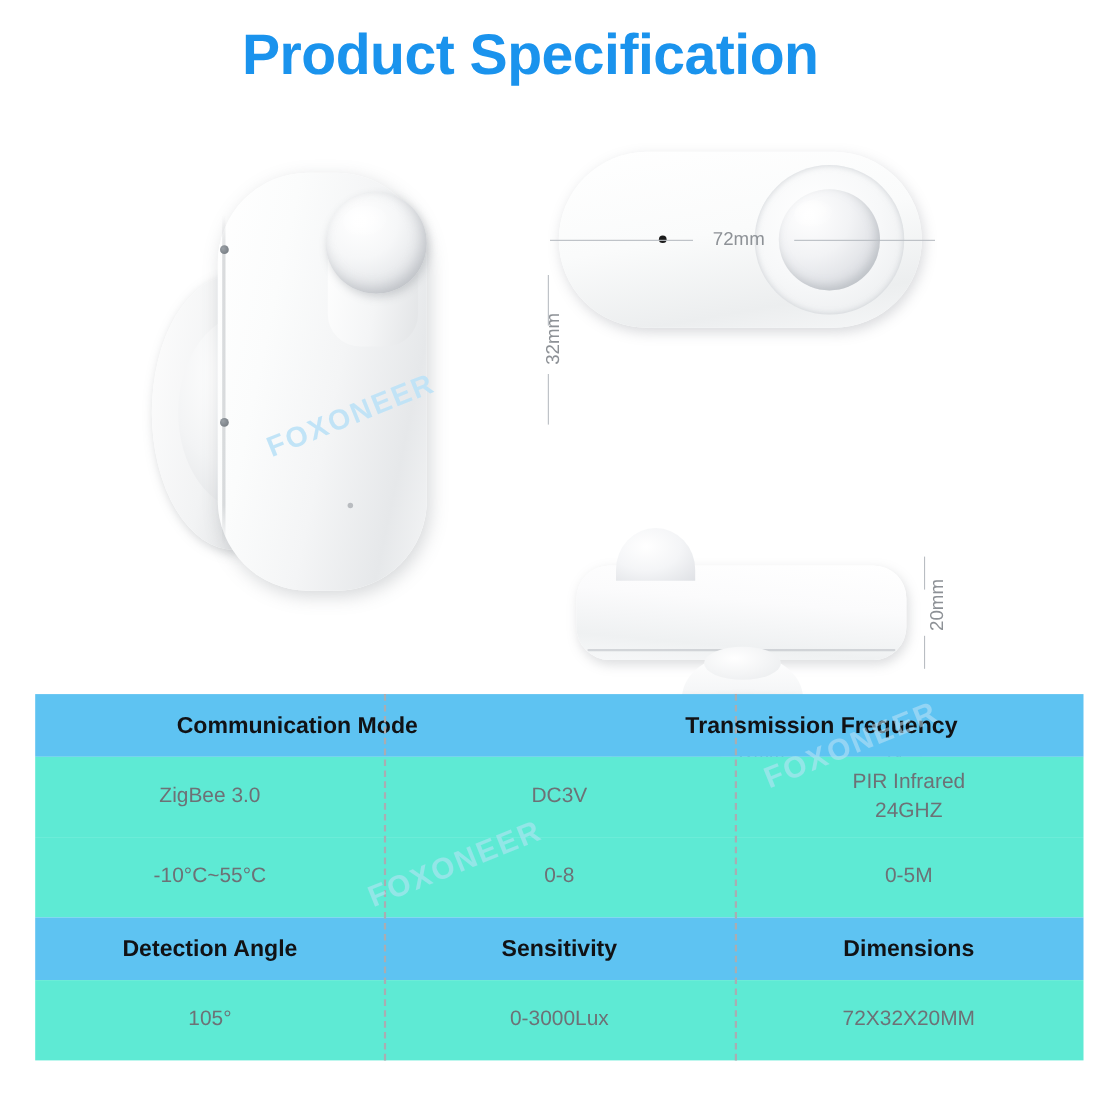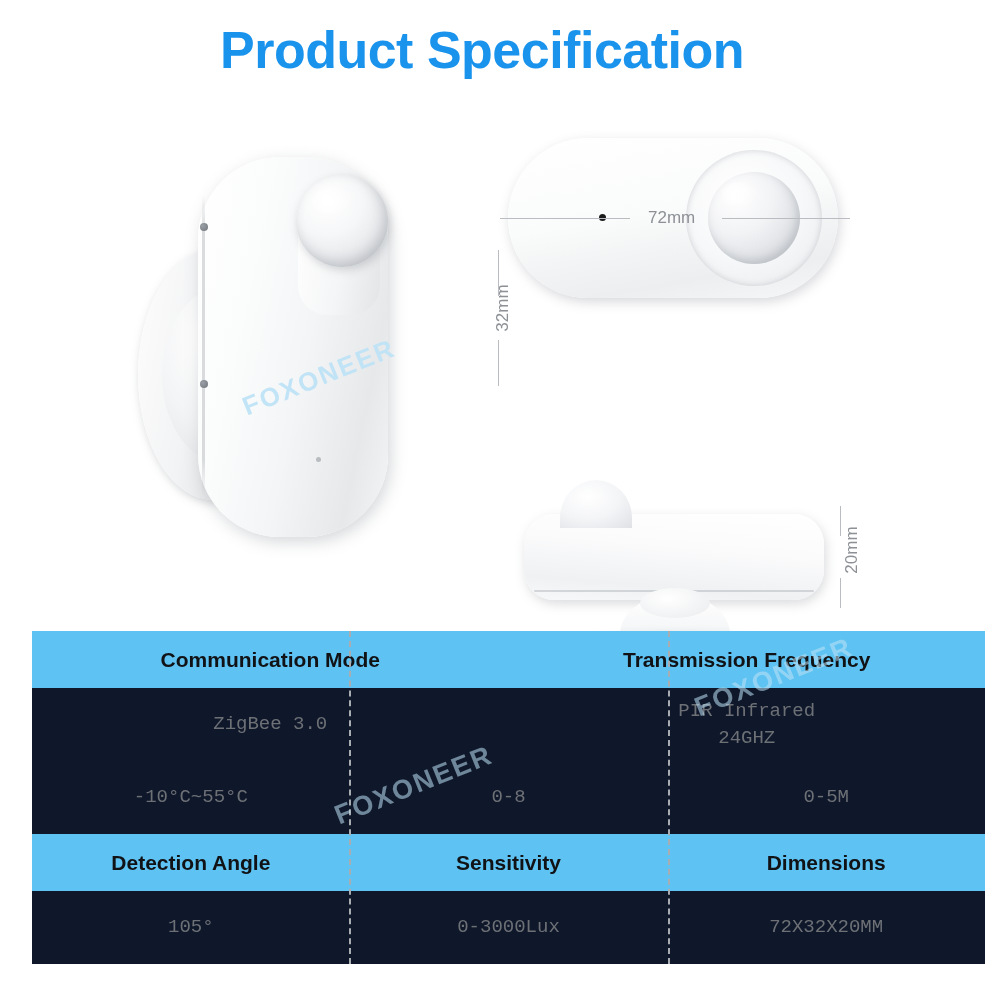--- a/index.html
+++ b/index.html
@@ -287,21 +287,21 @@
     display: flex;
     width: 100%;
   }
   .spec-row.head { background: #5ec3f2; }
   .spec-row.head .cell {
     height: 57px;
     font-weight: bold;
     font-size: 21px;
     color: #111215;
   }
-  .spec-row.value { background: #0f172a; font-family: Liberation Mono, monospace; }
+  .spec-row.value { background: #5eead4; }
   .spec-row.value .cell {
     height: 73px;
     font-size: 19px;
     color: #6d7176;
     line-height: 1.42;
   }
   .cell {
     flex: 1 1 33.333%;
     display: flex;
     align-items: center;
@@ -413,20 +413,21 @@
 
 <div class="spec-table">
   <div class="table-body">
 
     <div class="spec-row head">
       <div class="cell">Communication Mode</div>
       <div class="cell">Transmission Frequency</div>
     </div>
     <div class="spec-row value">
       <div class="cell">ZigBee 3.0</div>
+      <div class="cell">DC3V</div>
       <div class="cell">
         <span class="multi">
           <span>PIR Infrared</span>
           <span>24GHZ</span>
         </span>
       </div>
     </div>
 
     <div class="spec-row value">
       <div class="cell">-10°C~55°C</div>

